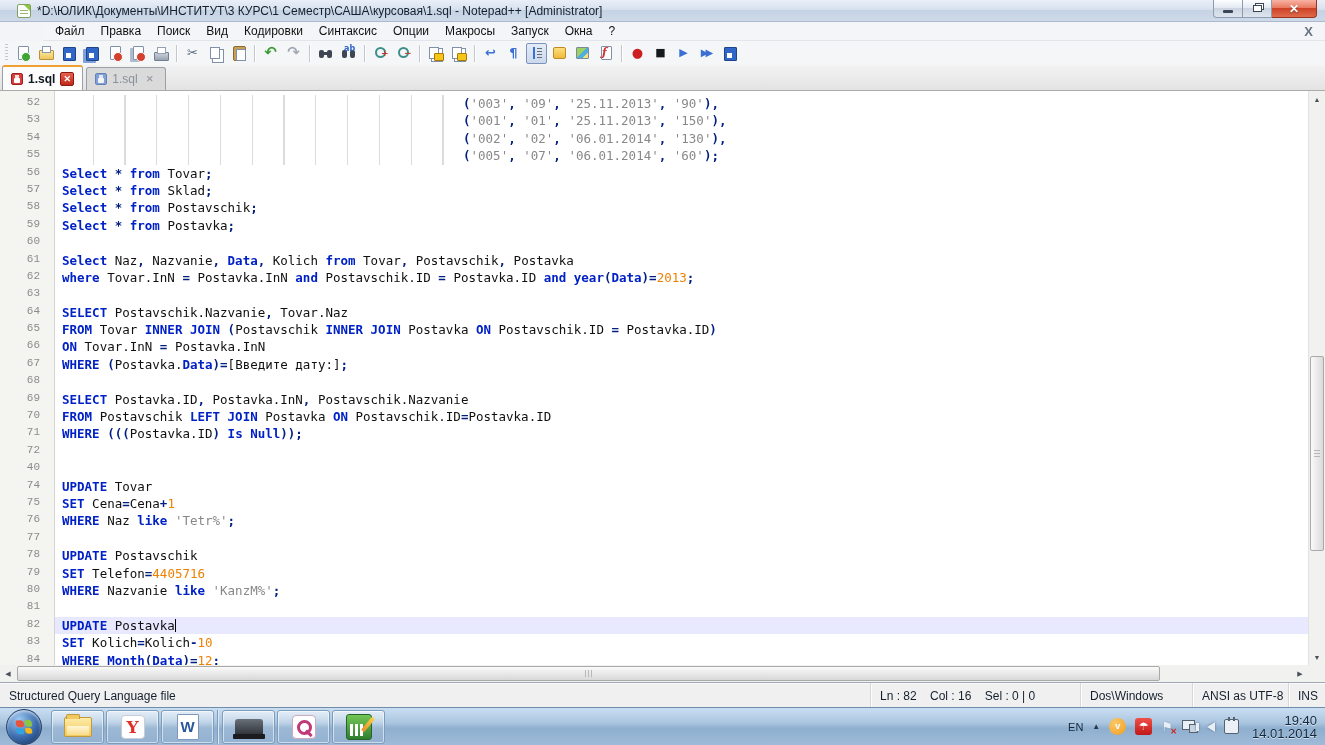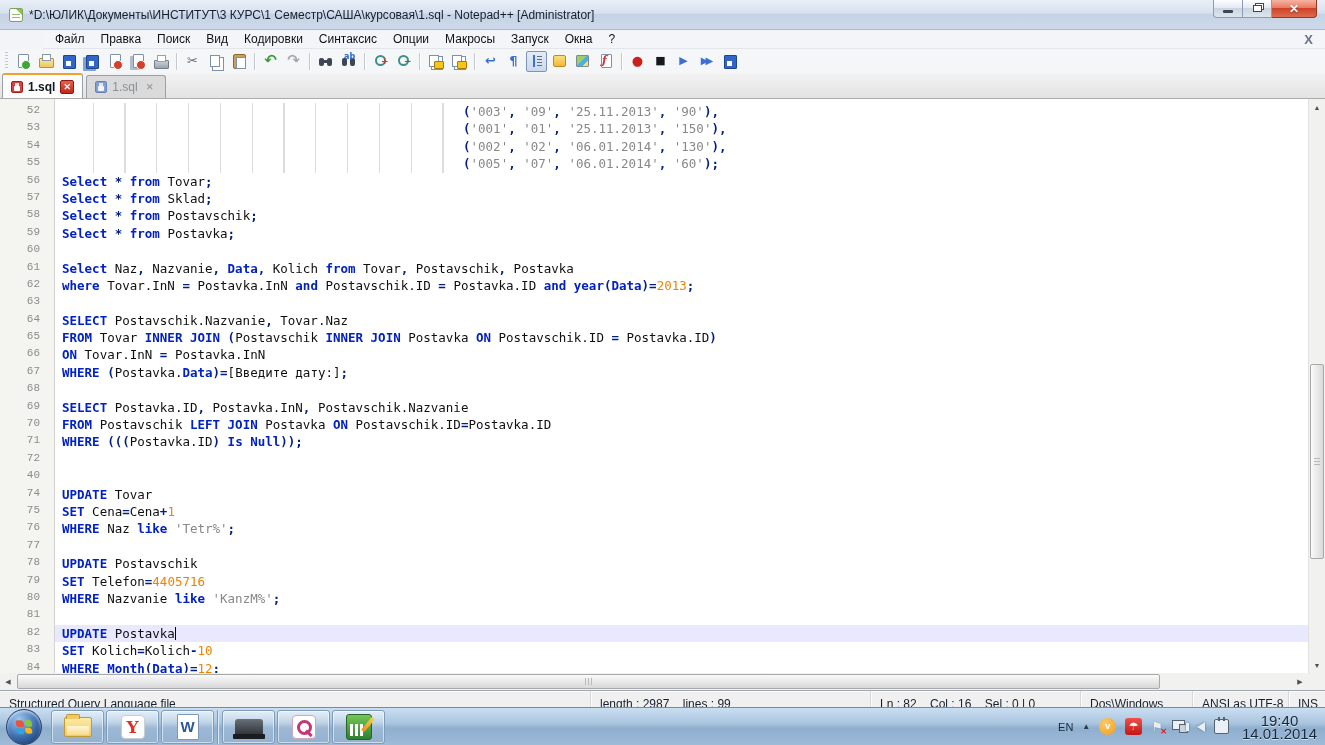--- a/index.html
+++ b/index.html
@@ -2,21 +2,21 @@
 <html><head>
 <meta charset="utf-8">
 <style>
   * { margin:0; padding:0; box-sizing:border-box; }
   html,body { width:1325px; height:745px; overflow:hidden; font-family:"Liberation Sans",sans-serif; background:#000; }
   .stage { position:relative; width:1325px; height:745px; }
 
   
   .window { position:absolute; top:0; left:0; width:1325px; height:707px; background:#F2F4F7; border-bottom:1px solid #7A97B5; }
 
-  .titlebar { height:30px; background:linear-gradient(#E9EFF8 0%,#D7E1EE 45%,#C6D3E4 50%,#CEDAEA 100%); display:flex; align-items:center; padding-left:9px; border-bottom:1px solid #AAB9CD; position:relative; }
+  .titlebar { height:22px; background:linear-gradient(#E9EFF8 0%,#D7E1EE 45%,#C6D3E4 50%,#CEDAEA 100%); display:flex; align-items:center; padding-left:17px; border-bottom:1px solid #AAB9CD; position:relative; }
   .np-icon { width:14px; height:14px; position:relative; background:#FDFEFB; border:1px solid #7FA05E; border-radius:2px; flex:0 0 auto; }
   .np-icon::after { content:""; position:absolute; right:0; top:0; width:0; height:0; border-left:6px solid transparent; border-top:6px solid #8CC63F; }
   .np-icon::before { content:""; position:absolute; left:2px; top:5px; width:8px; height:1px; background:#9AB87A; box-shadow:0 3px 0 #9AB87A; }
   .title-text { font-size:12px; color:#15202E; margin-left:6px; white-space:nowrap; }
   .winbtns { position:absolute; top:0; right:8px; display:flex; }
   .wbtn { height:18px; border:1px solid #8E9CB0; border-top:none; display:flex; align-items:center; justify-content:center; background:linear-gradient(#FDFEFF,#E4EAF2 45%,#CBD4E0 50%,#DEE5EF); }
   .wbtn.min { width:30px; border-radius:0 0 0 4px; }
   .wbtn.res { width:29px; border-left:none; }
   .wbtn.cls { width:45px; border-left:none; border-radius:0 0 4px 0; background:linear-gradient(#F8B3A4,#E97B62 45%,#CE4327 50%,#E06A4C); border-color:#9A3520; }
   .glyph-min { width:10px; height:3px; background:#3A4656; border-radius:1px; margin-top:6px; }
@@ -148,21 +148,21 @@
   .t-avira { width:17px; height:17px; border-radius:3px; background:linear-gradient(#F05048,#C01818); color:#fff; font-size:11px; text-align:center; line-height:16px; }
   .t-flag { position:relative; font-size:13px; color:#E8EEF6; text-shadow:0 0 1px #5A6B80; }
   .t-flag::after { content:"✕"; position:absolute; right:-4px; bottom:-2px; font-size:8px; font-weight:bold; color:#D42020; text-shadow:none; }
   .t-net { width:16px; height:13px; position:relative; }
   .t-net::before { content:""; position:absolute; left:0; top:0; width:11px; height:8px; background:#EAF0F6; border:1px solid #55626F; }
   .t-net::after { content:""; position:absolute; right:0; bottom:0; width:7px; height:7px; background:#C8D4E0; border:1px solid #55626F; }
   .t-spk { width:0; height:0; border-top:5px solid transparent; border-bottom:5px solid transparent; border-right:8px solid #E8EEF6; position:relative; filter:drop-shadow(0 0 1px #5A6B80); }
   .t-spk::after { content:""; position:absolute; left:-11px; top:-4px; width:3px; height:8px; background:#E8EEF6; }
   .t-plug { width:15px; height:15px; background:#EAF0F6; border:1px solid #55626F; border-radius:2px; position:relative; }
   .t-plug::after { content:""; position:absolute; left:3px; top:-3px; width:2px; height:4px; background:#55626F; box-shadow:5px 0 #55626F; }
-  .clock { text-align:center; font-size:15px; line-height:13px; color:#15283C; text-shadow:0 1px 0 rgba(255,255,255,.55); margin-left:4px; }
+  .clock { text-align:right; font-size:13px; line-height:13px; color:#15283C; text-shadow:0 1px 0 rgba(255,255,255,.55); margin-left:4px; }
 </style>
 </head>
 <body>
 
 <div class="stage">
   <div class="window">
 
     <div class="titlebar">
       <span class="np-icon"></span>
       <span class="title-text">*D:\ЮЛИК\Документы\ИНСТИТУТ\3 КУРС\1 Семестр\САША\курсовая\1.sql - Notepad++ [Administrator]</span>
@@ -390,21 +390,20 @@
     </div>
 
     <div class="hscroll">
       <div class="harrow lf">◀</div>
       <div class="hthumb"></div>
       <div class="harrow rt">▶</div>
     </div>
 
     <div class="statusbar">
         <div class="sseg ">Structured Query Language file</div>
-        <div class="sseg w-len">length : 2987    lines : 99</div>
         <div class="sseg w-pos">Ln : 82    Col : 16    Sel : 0 | 0</div>
         <div class="sseg w-eol">Dos\Windows</div>
         <div class="sseg w-enc">ANSI as UTF-8</div>
         <div class="sseg w-ins">INS</div>
       </div>
   </div>
 
   <div class="taskbar">
     <div class="orb">
         <span class="flag">

